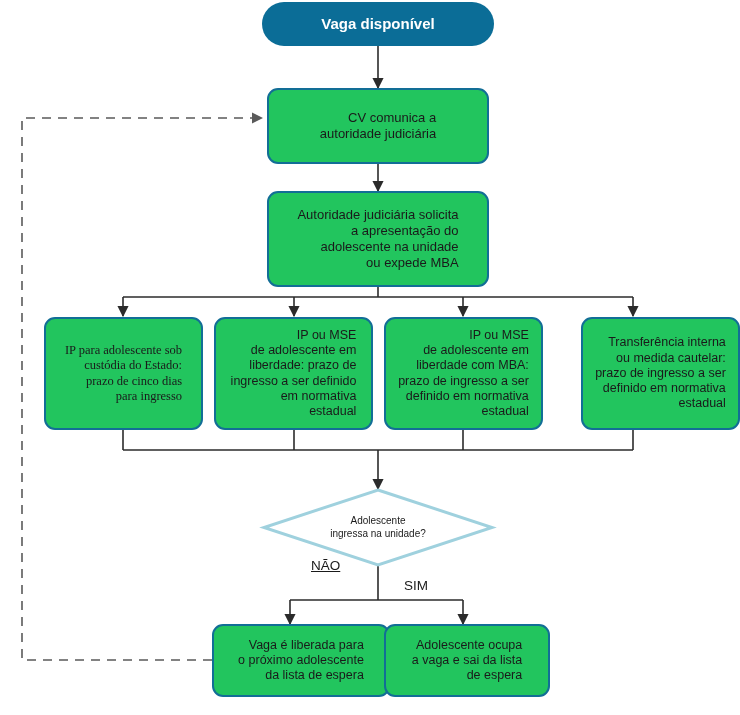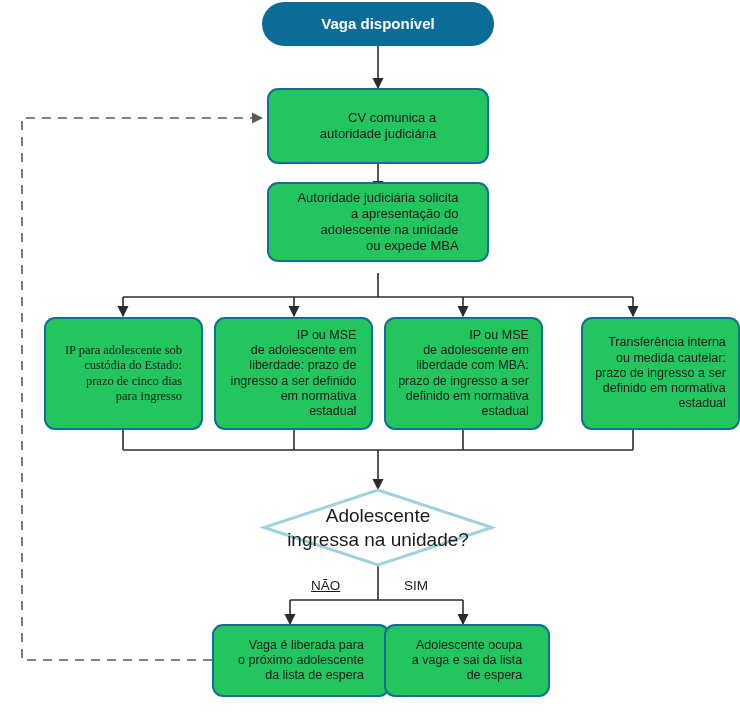--- a/index.html
+++ b/index.html
@@ -61,21 +61,21 @@
   .diamond-label {
     position: absolute;
     left: 0;
     top: 0;
     width: 100%;
     height: 100%;
     display: flex;
     align-items: center;
     justify-content: center;
     text-align: center;
-    font-size: 19px;
+    font-size: 10px;
     line-height: 1.25;
     white-space: pre-line;
     color: #1a1a1a;
   }
   .edge-label {
     position: absolute;
     font-size: 13.5px;
     color: #1a1a1a;
     white-space: nowrap;
   }
@@ -130,21 +130,21 @@
     </g>
 
     <path d="M 212 660 L 22 660 L 22 118 L 262 118" stroke="#5a5a5a" stroke-width="1.6" fill="none" stroke-dasharray="9 7" marker-end="url(#arrow-dash)"></path>
   </svg>
 
   <div class="node node-start" style="left:262px; top:2px; width:232px; height:44px;">Vaga disponível</div>
 
   <div class="node node-process" style="left:267px; top:88px; width:222px; height:76px;">CV comunica a
 autoridade judiciária</div>
 
-  <div class="node node-process" style="left:267px; top:182px; width:222px; height:80px;">Autoridade judiciária solicita
+  <div class="node node-process" style="left:267px; top:191px; width:222px; height:96px;">Autoridade judiciária solicita
 a apresentação do
 adolescente na unidade
 ou expede MBA</div>
 
   <div class="node node-process node-branch" style="left:44px; top:317px; width:159px; height:113px;font-family:Liberation Serif, serif;">IP para adolescente sob
 custódia do Estado:
 prazo de cinco dias
 para ingresso</div>
 
   <div class="node node-process node-branch" style="left:214px; top:317px; width:159px; height:113px;">IP ou MSE
@@ -168,21 +168,21 @@
 estadual</div>
 
   <div class="diamond-wrap" style="left:263px; top:489px; width:230px; height:77px;">
     <svg width="230" height="77" viewBox="0 0 230 77">
       <polygon points="115,1 229,38.5 115,76 1,38.5" fill="#ffffff" stroke="#9fd1de" stroke-width="3"></polygon>
     </svg>
     <div class="diamond-label">Adolescente
 ingressa na unidade?</div>
   </div>
 
-  <div class="edge-label" style="left:311px; top:578px;text-decoration:underline;">NÃO</div>
+  <div class="edge-label" style="left:311px; top:558px;text-decoration:underline;">NÃO</div>
 
   <div class="edge-label" style="left:404px; top:578px;">SIM</div>
 
   <div class="node node-process node-terminal" style="left:212px; top:624px; width:178px; height:73px;">Vaga é liberada para
 o próximo adolescente
 da lista de espera</div>
 
   <div class="node node-process node-terminal" style="left:384px; top:624px; width:166px; height:73px;">Adolescente ocupa
 a vaga e sai da lista
 de espera</div>

